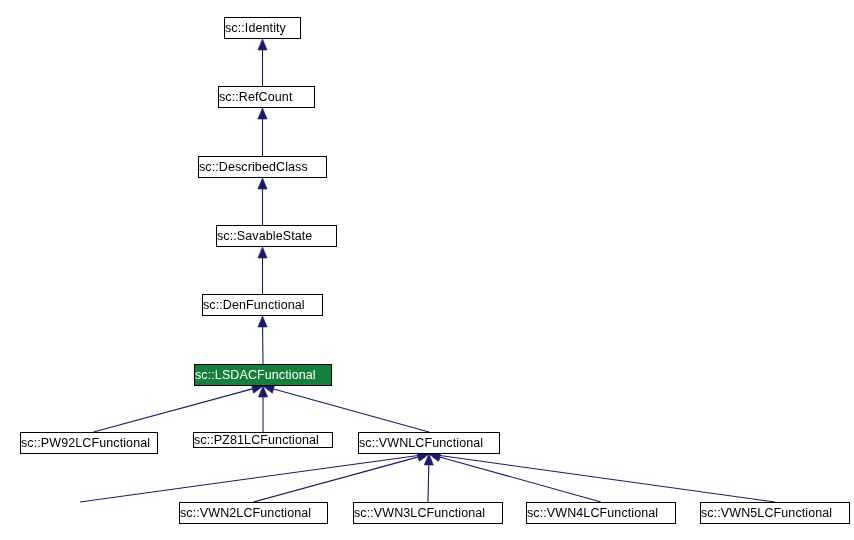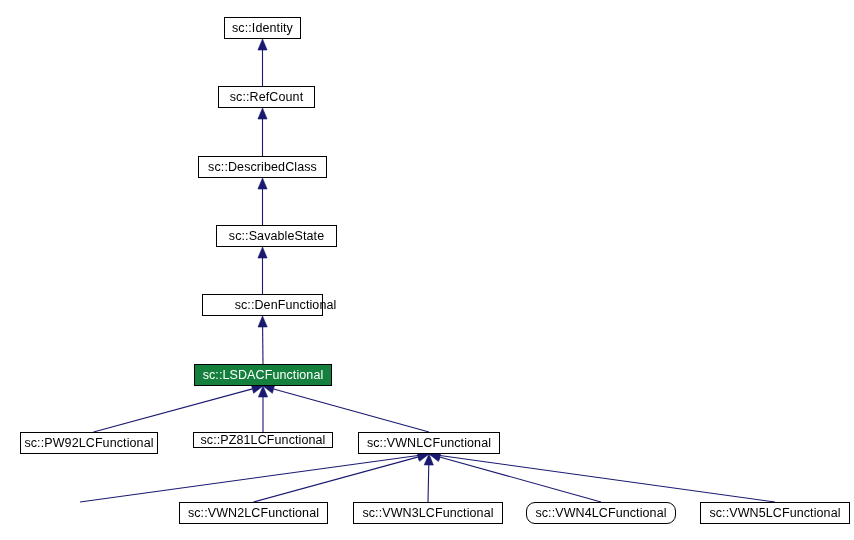--- a/index.html
+++ b/index.html
@@ -26,21 +26,20 @@
   .node {
     position: absolute;
     box-sizing: border-box;
     border: 1px solid #000000;
     background: #ffffff;
     color: #000000;
     font-size: 12.5px;
     line-height: 1;
     display: flex;
     align-items: center;
-    justify-content: center;
     white-space: nowrap;
     letter-spacing: 0.1px;
     z-index: 2;
   }
   .node.highlight {
     background: #15803d;
     color: #ffffff;
     border-color: #000000;
   }
 </style>
@@ -107,40 +106,40 @@
     </div>
     <div class="node" style="left: 218px; top: 86px; width: 97px; height: 22px;">
       <span>sc::RefCount</span>
     </div>
     <div class="node" style="left: 198px; top: 156px; width: 129px; height: 22px;">
       <span>sc::DescribedClass</span>
     </div>
     <div class="node" style="left: 202px; top: 225px; width: 121px; height: 22px; margin-left: 14px;">
       <span>sc::SavableState</span>
     </div>
-    <div class="node" style="left: 202px; top: 294px; width: 121px; height: 22px; padding-left: 46px;">
+    <div class="node" style="left: 202px; top: 294px; width: 121px; height: 22px;">
       <span>sc::DenFunctional</span>
     </div>
     <div class="node highlight" style="left: 194px; top: 364px; width: 138px; height: 22px;">
       <span>sc::LSDACFunctional</span>
     </div>
     <div class="node" style="left: 20px; top: 432px; width: 138px; height: 22px;">
       <span>sc::PW92LCFunctional</span>
     </div>
     <div class="node" style="left: 193px; top: 432px; width: 140px; height: 16px;">
       <span>sc::PZ81LCFunctional</span>
     </div>
     <div class="node" style="left: 358px; top: 432px; width: 142px; height: 22px;">
       <span>sc::VWNLCFunctional</span>
     </div>
     <div class="node" style="left: 179px; top: 502px; width: 149px; height: 22px;">
       <span>sc::VWN2LCFunctional</span>
     </div>
     <div class="node" style="left: 353px; top: 502px; width: 150px; height: 22px;">
       <span>sc::VWN3LCFunctional</span>
     </div>
-    <div class="node" style="left: 526px; top: 502px; width: 150px; height: 22px; border-radius: 9px;">
+    <div class="node" style="left: 526px; top: 502px; width: 150px; height: 22px;">
       <span>sc::VWN4LCFunctional</span>
     </div>
     <div class="node" style="left: 700px; top: 502px; width: 150px; height: 22px;">
       <span>sc::VWN5LCFunctional</span>
     </div>
   </div>
 
 </body></html>

